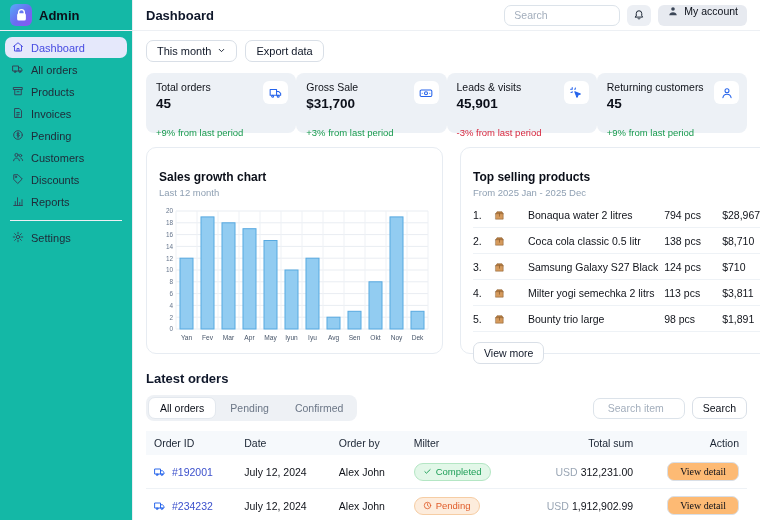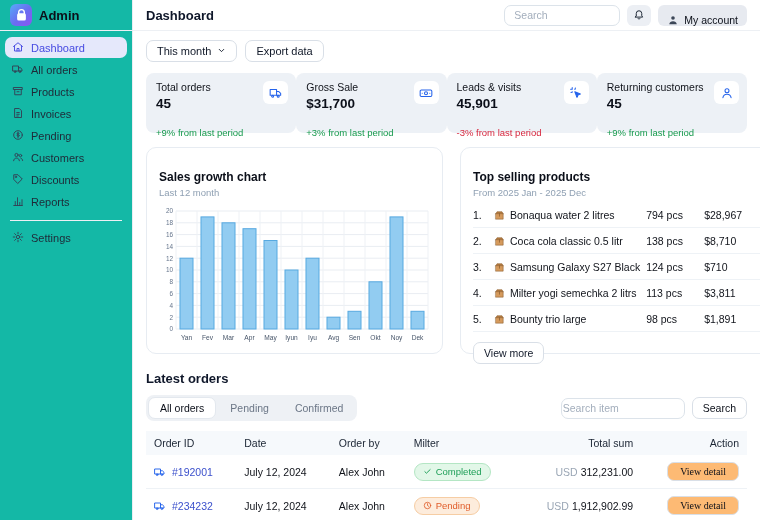--- a/index.html
+++ b/index.html
@@ -24,21 +24,21 @@
   .nav-divider { border-top:1px solid #edf0f4; margin:6px 10px 6px 10px; }
 
   
   .main { flex:1; display:flex; flex-direction:column; min-width:0; }
   .topbar { height:31px; min-height:31px; border-bottom:1px solid #edf0f4; display:flex; align-items:center; padding:0 13px; }
   .page-title { font-size:13px; font-weight:bold; }
   .topbar-right { margin-left:auto; display:flex; align-items:center; gap:7px; }
   .search-input { width:116px; height:21px; border:1px solid #dce3ea; border-radius:7px; padding:0 9px; font-size:10.5px; font-family:inherit; color:#0f172a; outline:none; }
   .search-input::placeholder { color:#a3aebc; }
   .icon-btn { width:24px; height:21px; border:none; border-radius:6px; background:#eceff4; display:flex; align-items:center; justify-content:center; color:#1f2937; cursor:pointer; padding:0; }
-  .account-btn { height:21px; border:none; border-radius:6px; background:#e7eaf0; display:flex; align-items:flex-end; gap:5px; padding:0 9px; font-size:10.5px; font-family:inherit; color:#0b0f19; cursor:pointer; }
+  .account-btn { height:21px; border:none; border-radius:6px; background:#e7eaf0; display:flex; align-items:flex-start; gap:5px; padding:0 9px; font-size:10.5px; font-family:inherit; color:#0b0f19; cursor:pointer; }
 
   .content { padding:9px 13px 0 13px; flex:1; min-height:0; }
   .controls { display:flex; gap:8px; margin-bottom:11px; }
   .btn { background:#fff; border:1px solid #d9dfe7; border-radius:7px; font-size:11px; font-family:inherit; color:#101828; padding:4px 10px; display:flex; align-items:center; gap:6px; cursor:pointer; }
 
   
   .stats-row { display:flex; margin-bottom:14px; }
   .stat-card { flex:1; position:relative; background:#edf1f6; border-radius:8px; padding:8px 10px; height:60px; }
   .stat-title { font-size:10.5px; color:#10131a; }
   .stat-value { font-size:13.5px; font-weight:bold; margin-top:3px; color:#0b0f19; }
@@ -52,33 +52,33 @@
   .panel { border:1px solid #e7ecf2; border-radius:10px; padding:10px 12px; background:#fff; }
   .chart-panel { width:297px; min-width:297px; height:207px; }
   .products-panel { flex:1; height:207px; display:flex; flex-direction:column; }
   .panel-title { font-size:12px; font-weight:bold; color:#0b0f19;margin-top:12px; }
   .panel-sub { font-size:9.5px; color:#8fa0b3; margin-top:3px; }
   .chart-wrap { margin-top:8px; }
 
   .product-list { margin-top:4px; }
   .product-row { display:flex; align-items:center; gap:6px; padding:7px 0 6px 0; border-bottom:1px solid #eef2f6; font-size:10.5px; color:#10131a; }
   .product-rank { width:15px; }
-  .product-name { flex:1; display:flex; align-items:center; gap:5px; min-width:0; white-space:nowrap; }
+  .product-name { flex:1; display:flex; align-items:center; gap:23px; min-width:0; white-space:nowrap; }
   .product-qty { width:52px; }
   .product-amount { width:56px; }
   .view-more-btn { margin-top:10px; align-self:flex-start; background:#fff; border:1px solid #d9dfe7; border-radius:7px; padding:4px 10px; font-size:10.5px; font-family:inherit; cursor:pointer; color:#101828; }
 
   
   .section-title { font-size:13px; font-weight:bold; margin:12px 0 9px 0; }
   .orders-toolbar { display:flex; align-items:center; margin-bottom:10px; }
   .tabs { display:flex; align-items:center; background:#eef1f5; border-radius:8px; padding:2px; gap:2px; }
   .tab { font-size:10.5px; color:#6b7686; padding:4px 11px; border-radius:7px; cursor:pointer; border:1px solid transparent; }
   .tab.active { background:#fff; color:#0b0f19; border-color:#e3e8ee; }
   .orders-search { margin-left:auto; display:flex; align-items:center; gap:7px; }
-  .orders-search input { width:124px; height:21px; border:1px solid #dce3ea; border-radius:7px; padding:0 1px; font-size:10.5px; font-family:inherit; outline:none; }
+  .orders-search input { width:92px; height:21px; border:1px solid #dce3ea; border-radius:7px; padding:0 14px; font-size:10.5px; font-family:inherit; outline:none; }
   .orders-search input::placeholder { color:#a3aebc; }
   .search-btn { height:22px; background:#fff; border:1px solid #d9dfe7; border-radius:7px; padding:0 10px; font-size:10.5px; font-family:inherit; cursor:pointer; color:#0b0f19; }
 
   table.orders { width:100%; border-collapse:collapse; font-size:10.5px; }
   table.orders thead th { background:#f6f9fc; font-weight:normal; color:#1a2433; text-align:left; padding:6px 8px; }
   table.orders thead th.num, table.orders tbody td.num { text-align:right; }
   table.orders tbody td { padding:7px 8px; border-bottom:1px solid #eef2f6; color:#10131a; }
   .order-id { display:flex; align-items:center; gap:6px; color:#3b50cc; cursor:pointer; }
   .order-id svg { color:#2563eb; }
   .badge { display:inline-flex; align-items:center; gap:4px; border-radius:999px; padding:2.5px 8px; font-size:9.5px; }

